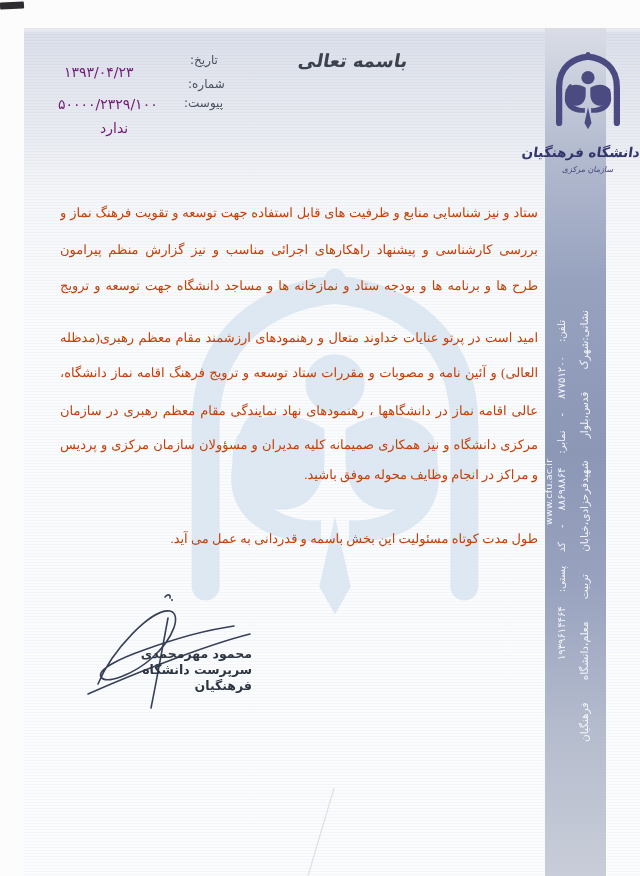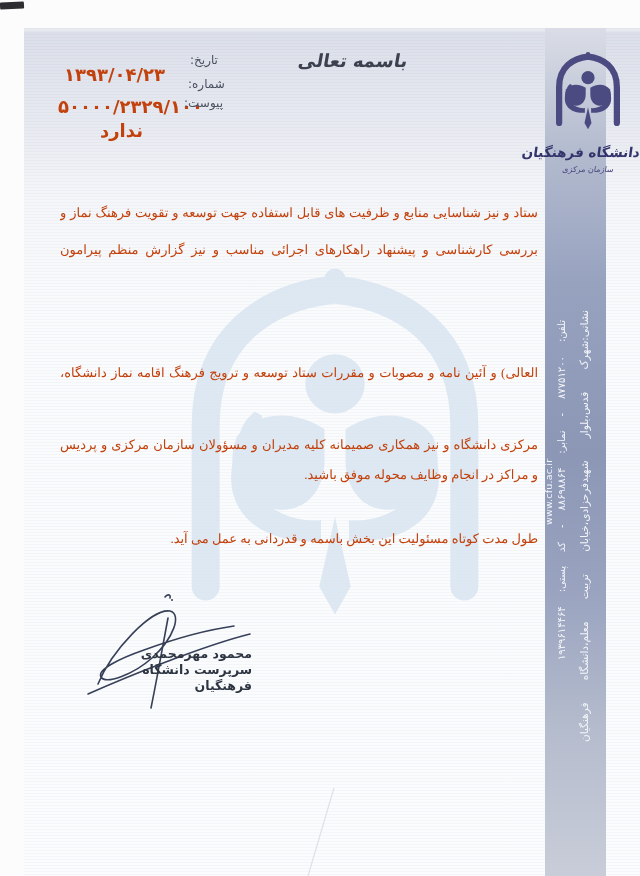--- a/index.html
+++ b/index.html
@@ -61,21 +61,21 @@
 
   
   .bismillah{
     position:absolute;left:288px;top:50px;width:130px;text-align:center;
     font-size:18px;color:#3c4150;direction:rtl;transform:skewX(-10deg);
     font-weight:bold;white-space:nowrap;
   }
 
   
   .fld{position:absolute;direction:rtl;font-size:12px;color:#4a5060;white-space:nowrap;}
-  .fld.value{font-weight:bold;color:#c2410c;font-size:18px;direction:ltr;}
+  .fld.value{font-weight:normal;color:#701a75;font-size:14px;direction:ltr;}
   .f-date-label{left:190px;top:53px;}
   .f-date-value{left:64px;top:64px;}
   .f-num-label{left:188px;top:77px;}
   .f-num-value{left:58px;top:96px;}
   .f-att-label{left:184px;top:96px;}
   .f-att-value{left:100px;top:120px;direction:rtl;}
 
   
   .bline{
     position:absolute;left:60px;width:478px;height:30px;line-height:30px;
@@ -139,21 +139,24 @@
 
   <div class="fld f-date-label">تاریخ:</div>
   <div class="fld value f-date-value">۱۳۹۳/۰۴/۲۳</div>
   <div class="fld f-num-label">شماره:</div>
   <div class="fld value f-num-value">۵۰۰۰۰/۲۳۲۹/۱۰۰</div>
   <div class="fld f-att-label">پیوست:</div>
   <div class="fld value f-att-value">ندارد</div>
 
   <div class="bline l0">ستاد و نیز شناسایی منابع و ظرفیت های قابل استفاده جهت توسعه و تقویت فرهنگ نماز و</div>
   <div class="bline l1">بررسی کارشناسی و پیشنهاد راهکارهای اجرائی مناسب و نیز گزارش منظم پیرامون وضعیت</div>
+  <div class="bline l2">طرح ها و برنامه ها و بودجه ستاد و نمازخانه ها و مساجد دانشگاه جهت توسعه و ترویج</div>
+  <div class="bline l4">امید است در پرتو عنایات خداوند متعال و رهنمودهای ارزشمند مقام معظم رهبری(مدظله</div>
   <div class="bline l5">العالی) و آئین نامه و مصوبات و مقررات ستاد توسعه و ترویج فرهنگ اقامه نماز دانشگاه، ستاد</div>
+  <div class="bline l6">عالی اقامه نماز در دانشگاهها ، رهنمودهای نهاد نمایندگی مقام معظم رهبری در سازمان</div>
   <div class="bline l7">مرکزی دانشگاه و نیز همکاری صمیمانه کلیه مدیران و مسؤولان سازمان مرکزی و پردیس ها</div>
   <div class="bline l8 last">و مراکز در انجام وظایف محوله موفق باشید.</div>
   <div class="bline l10 last">طول مدت کوتاه مسئولیت این بخش باسمه و قدردانی به عمل می آید.</div>
 
   <svg class="sig-svg" viewBox="0 0 180 130">
     <g fill="none" stroke="#27314b" stroke-width="1.6" stroke-linecap="round" opacity="0.92">
       <path d="M83,9 C85,6 89,6 88,10"></path>
       <circle cx="90" cy="12" r="1" fill="#27314b" stroke="none"></circle>
       <path d="M16,96 C30,62 70,20 88,23 C100,26 92,50 70,70 C52,86 24,97 19,89 C15,82 36,71 62,62 C92,51 124,42 152,38"></path>
       <path d="M6,106 C42,90 120,58 168,46"></path>

